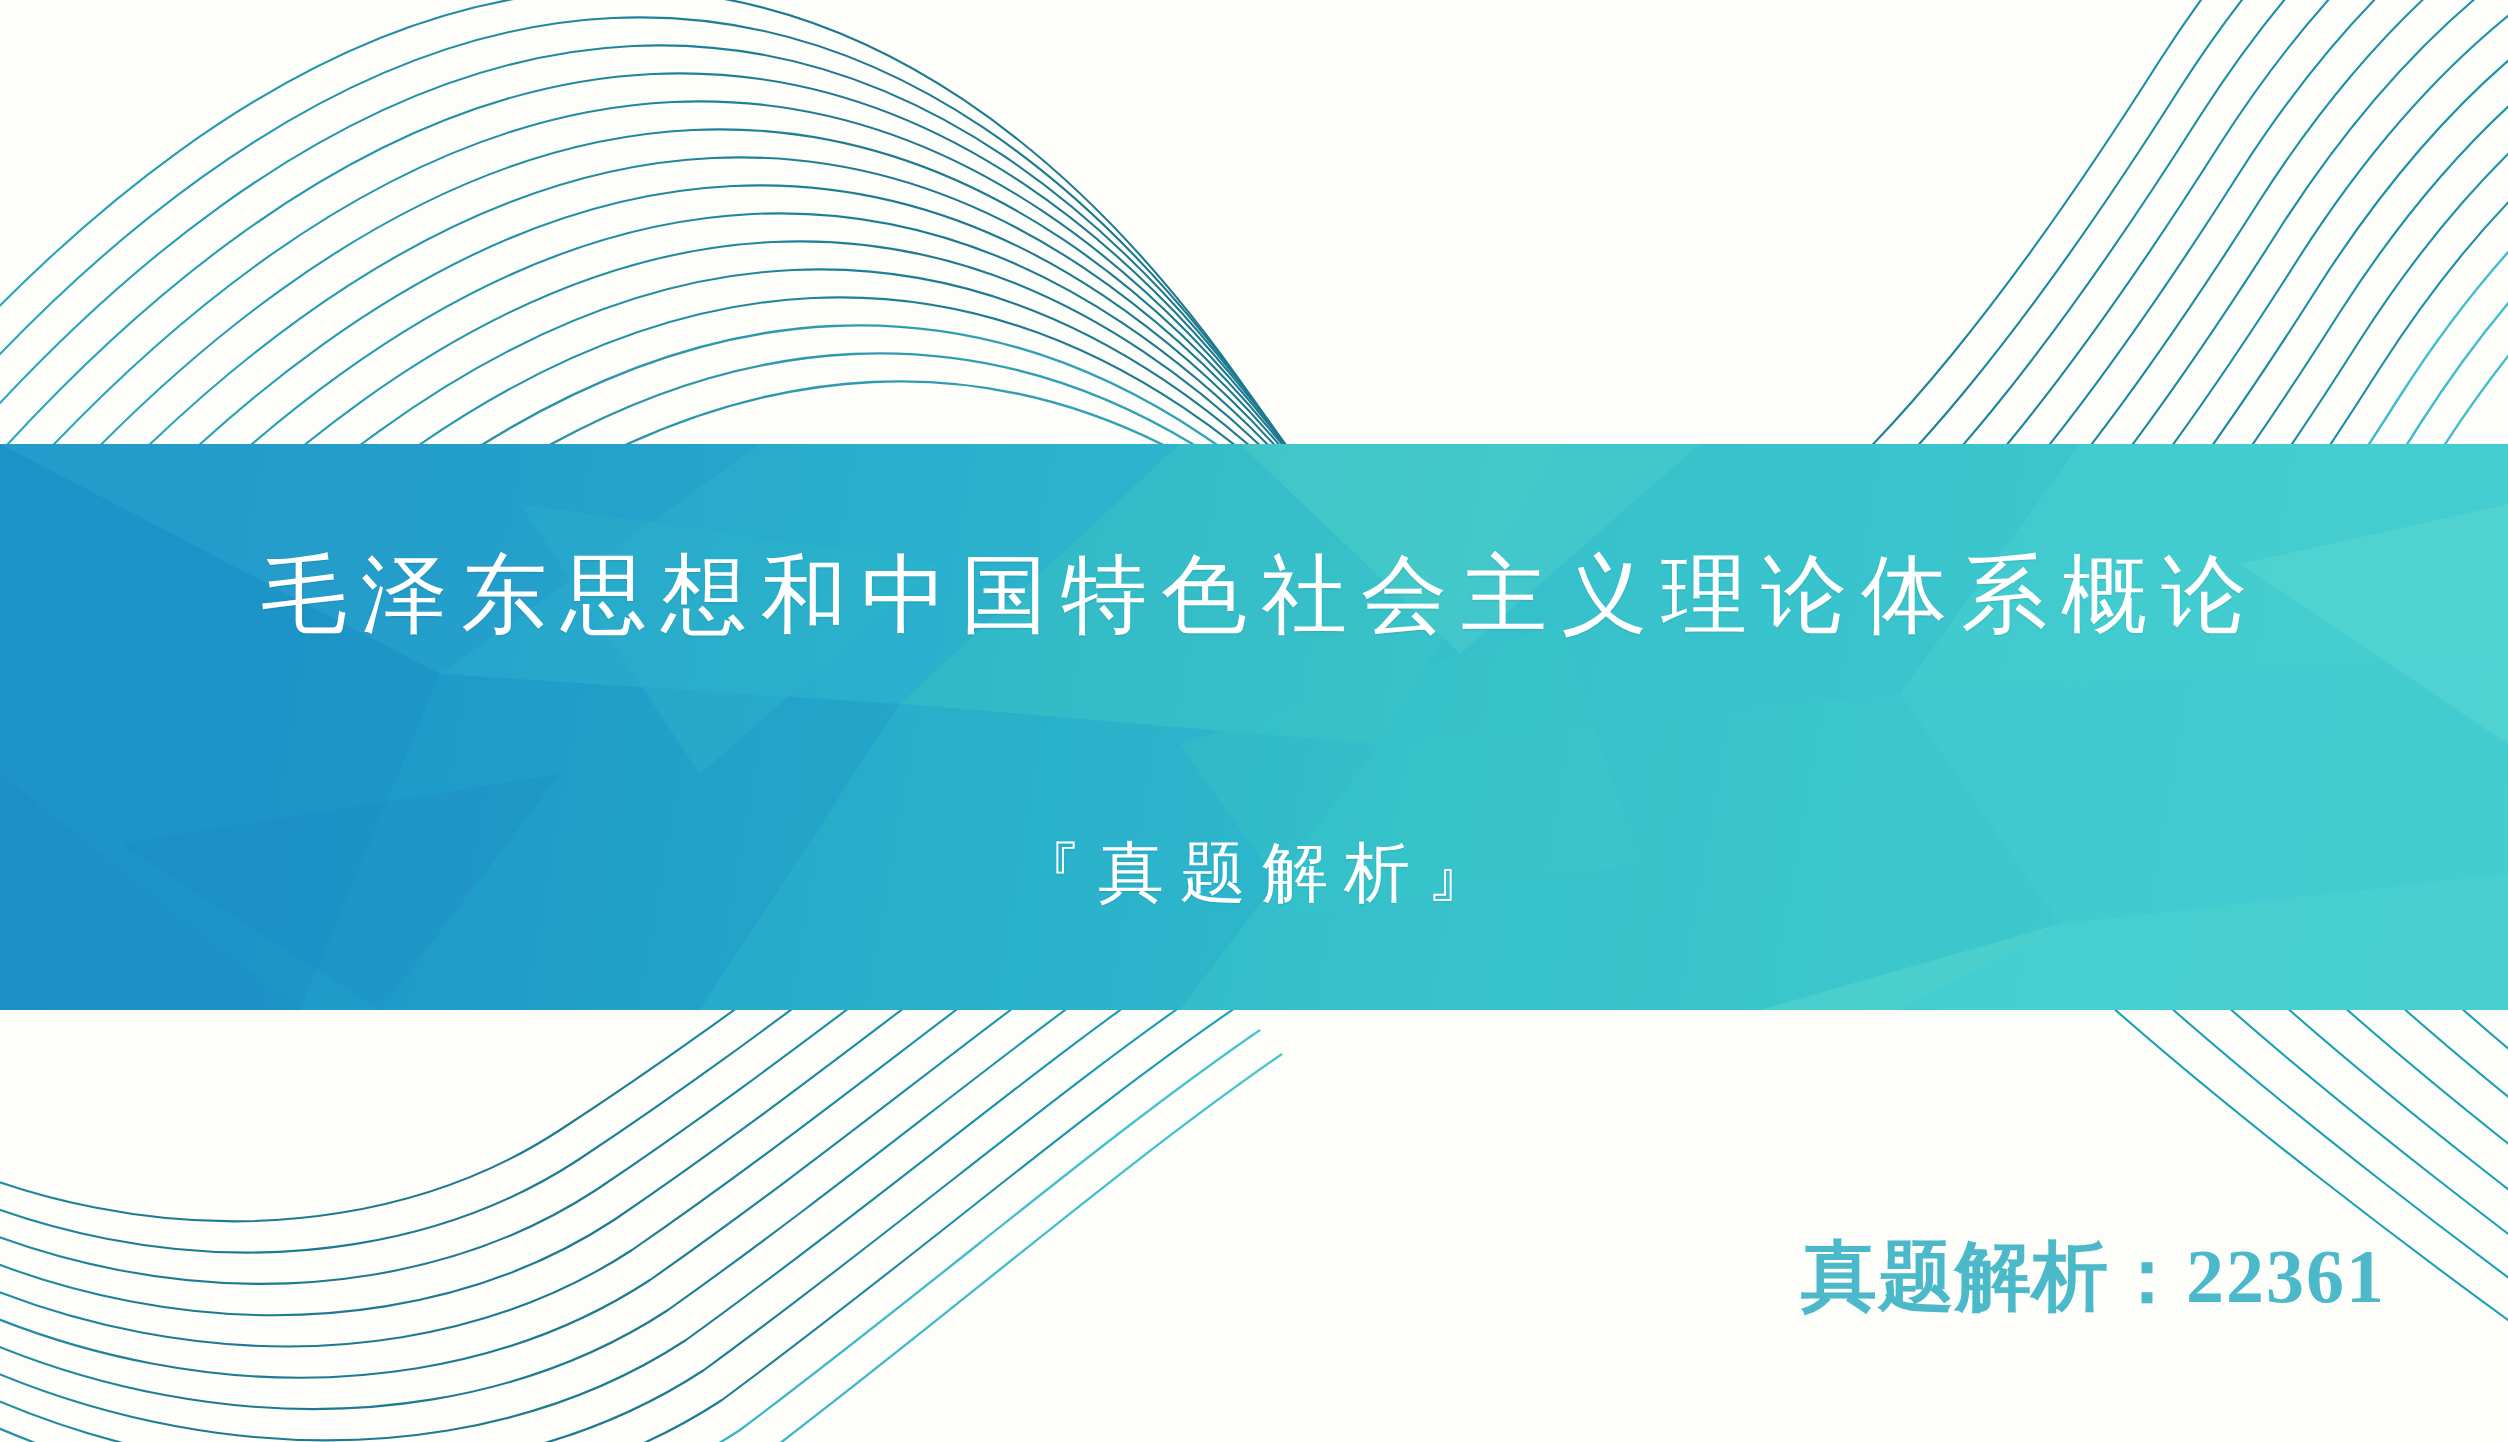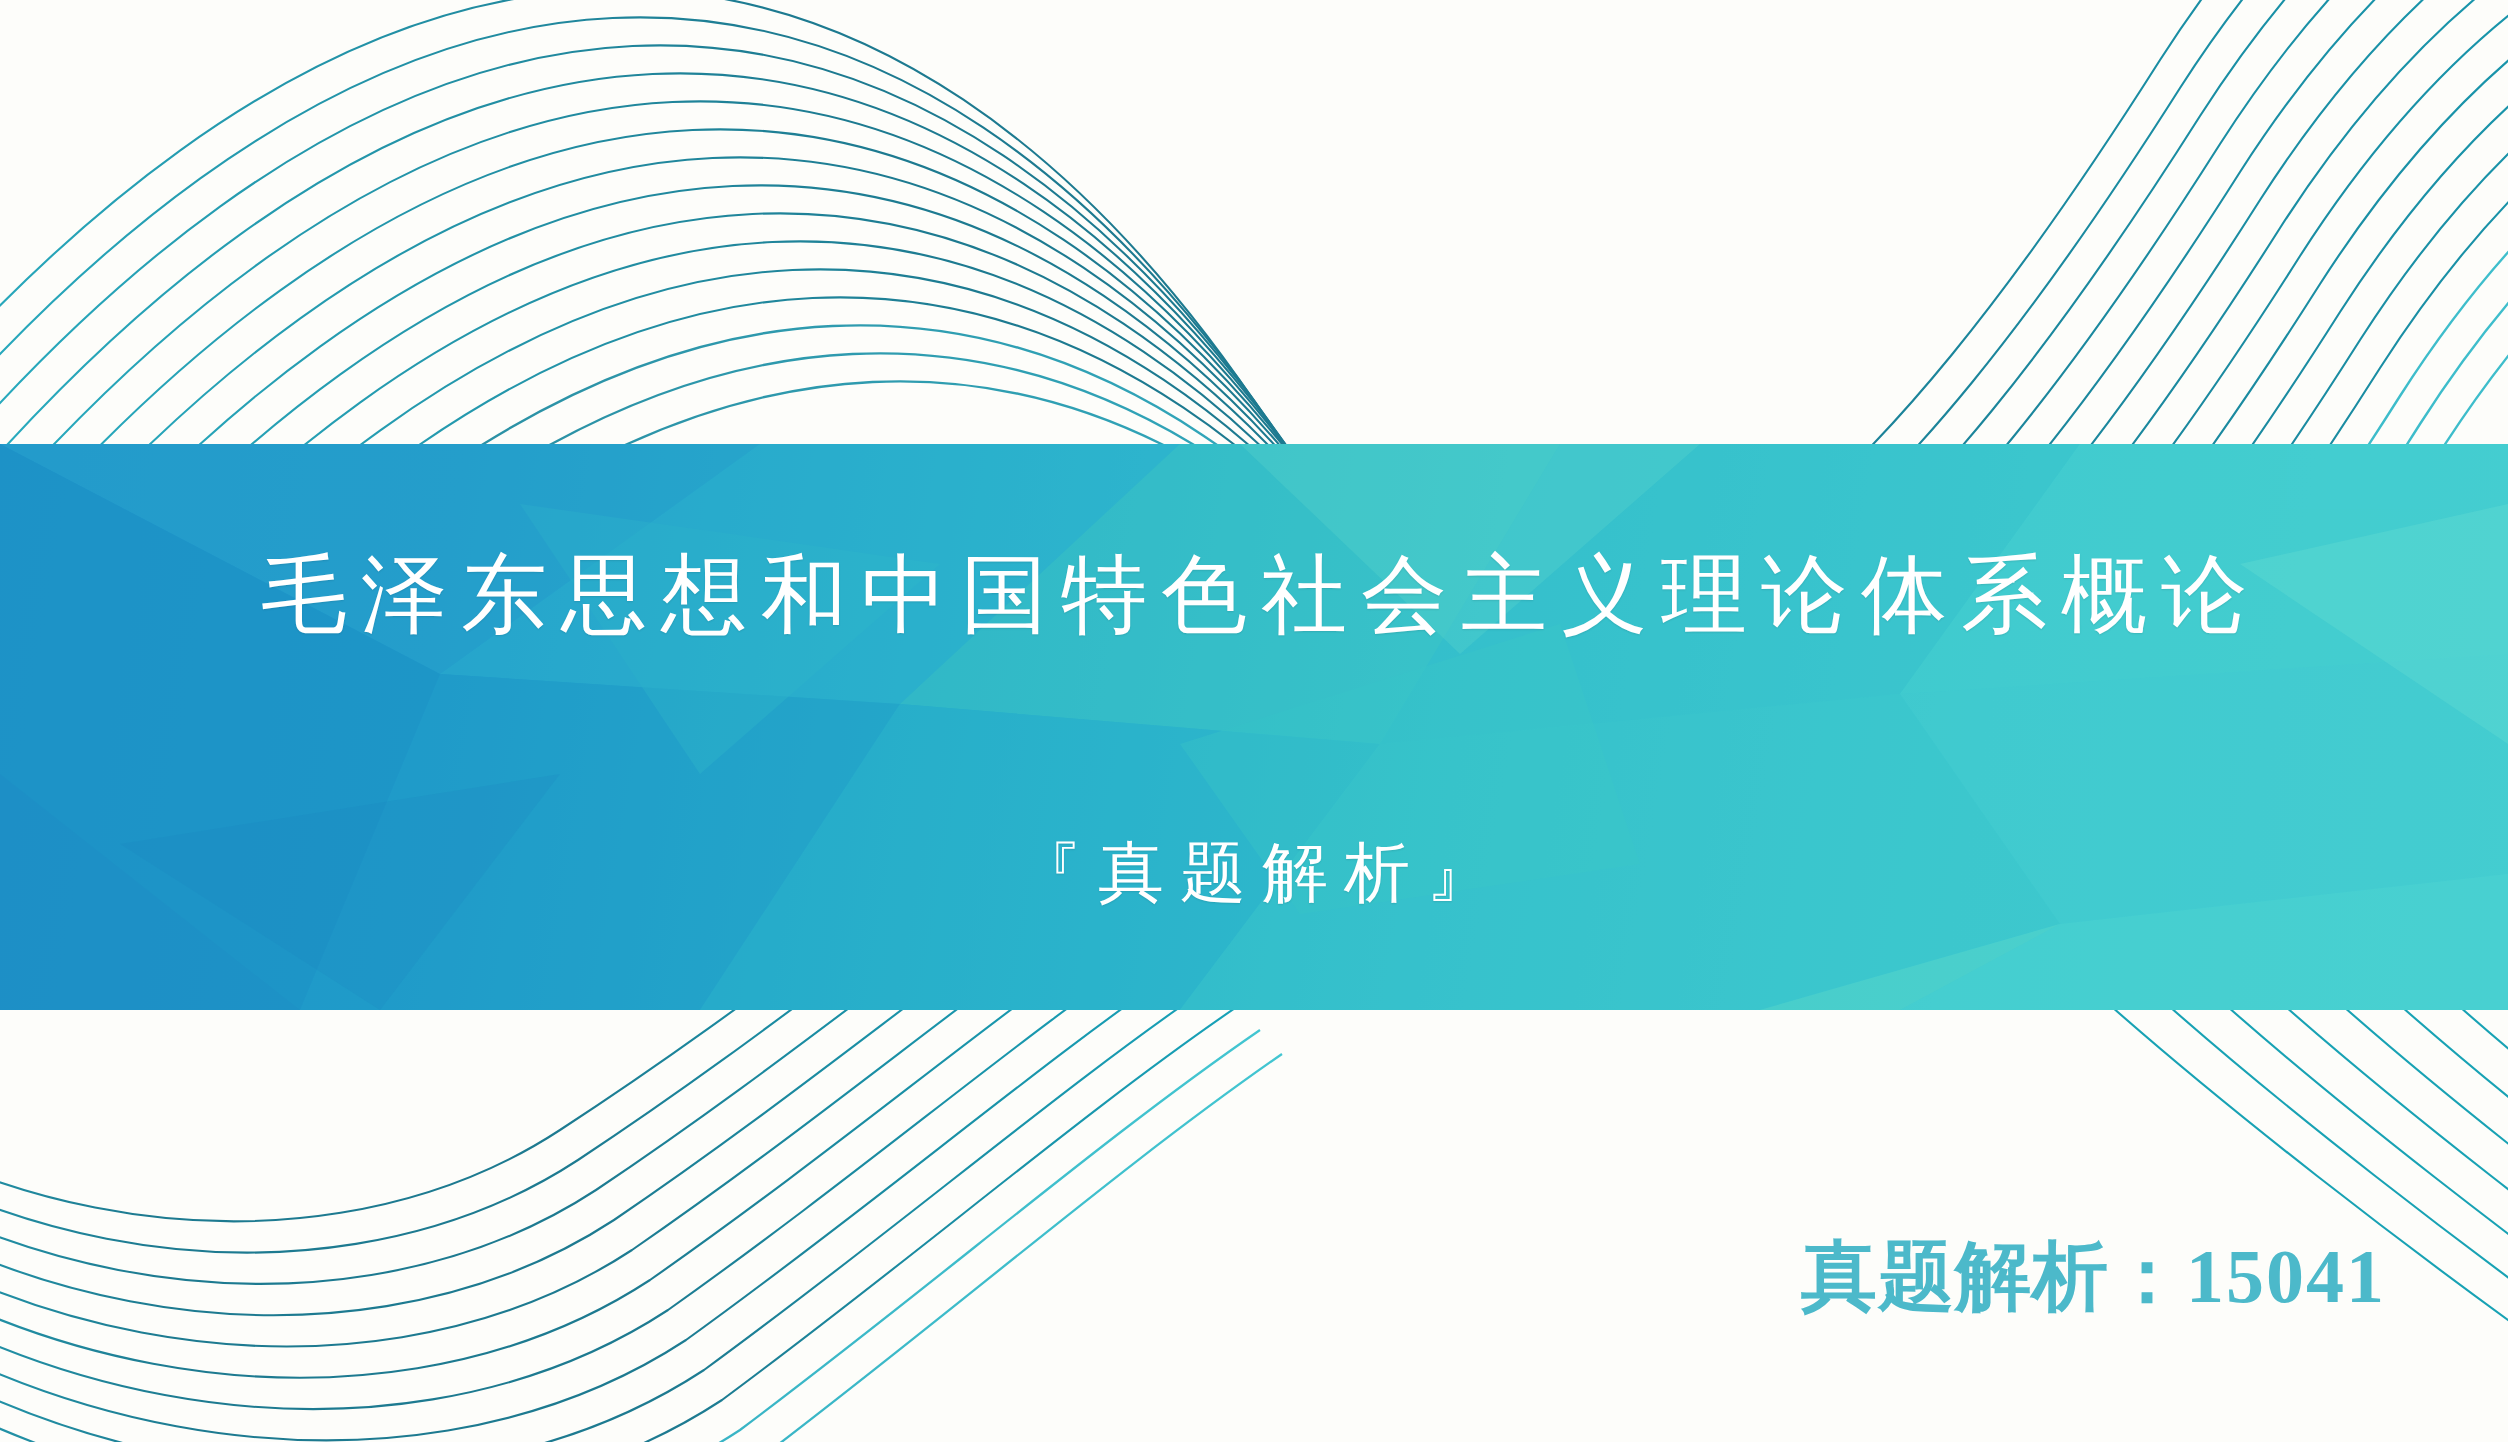--- a/index.html
+++ b/index.html
@@ -214,16 +214,16 @@
       </g>
     </svg>
 
     <div id="banner-inner">
       <div id="title">毛泽东思想和中国特色社会主义理论体系概论</div>
       <div id="subtitle">『真题解析』</div>
     </div>
   </div>
 
   <div id="course-code">
-    <span class="cc-label">真题解析：</span><span class="cc-num">15041</span>
+    <span class="cc-label">真题解析：</span><span class="cc-num">22361</span>
   </div>
 
 </div>
 
 </body></html>

